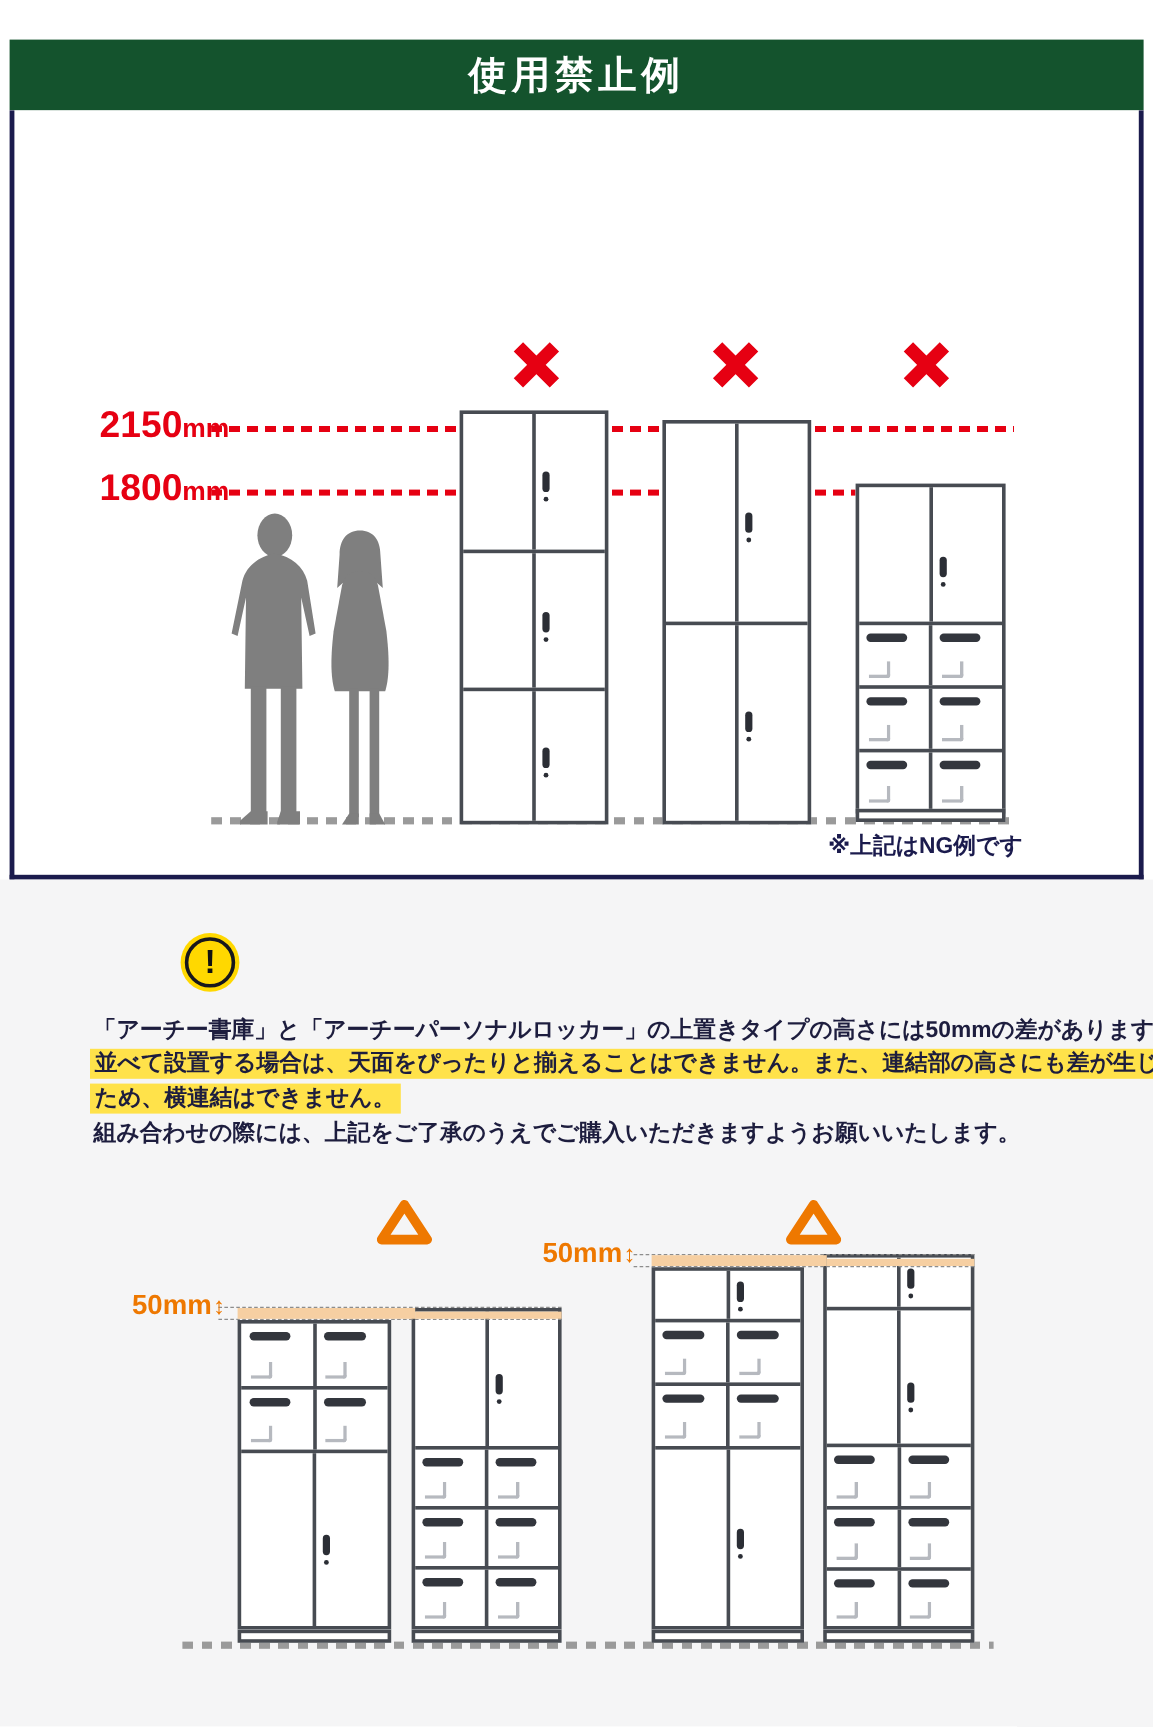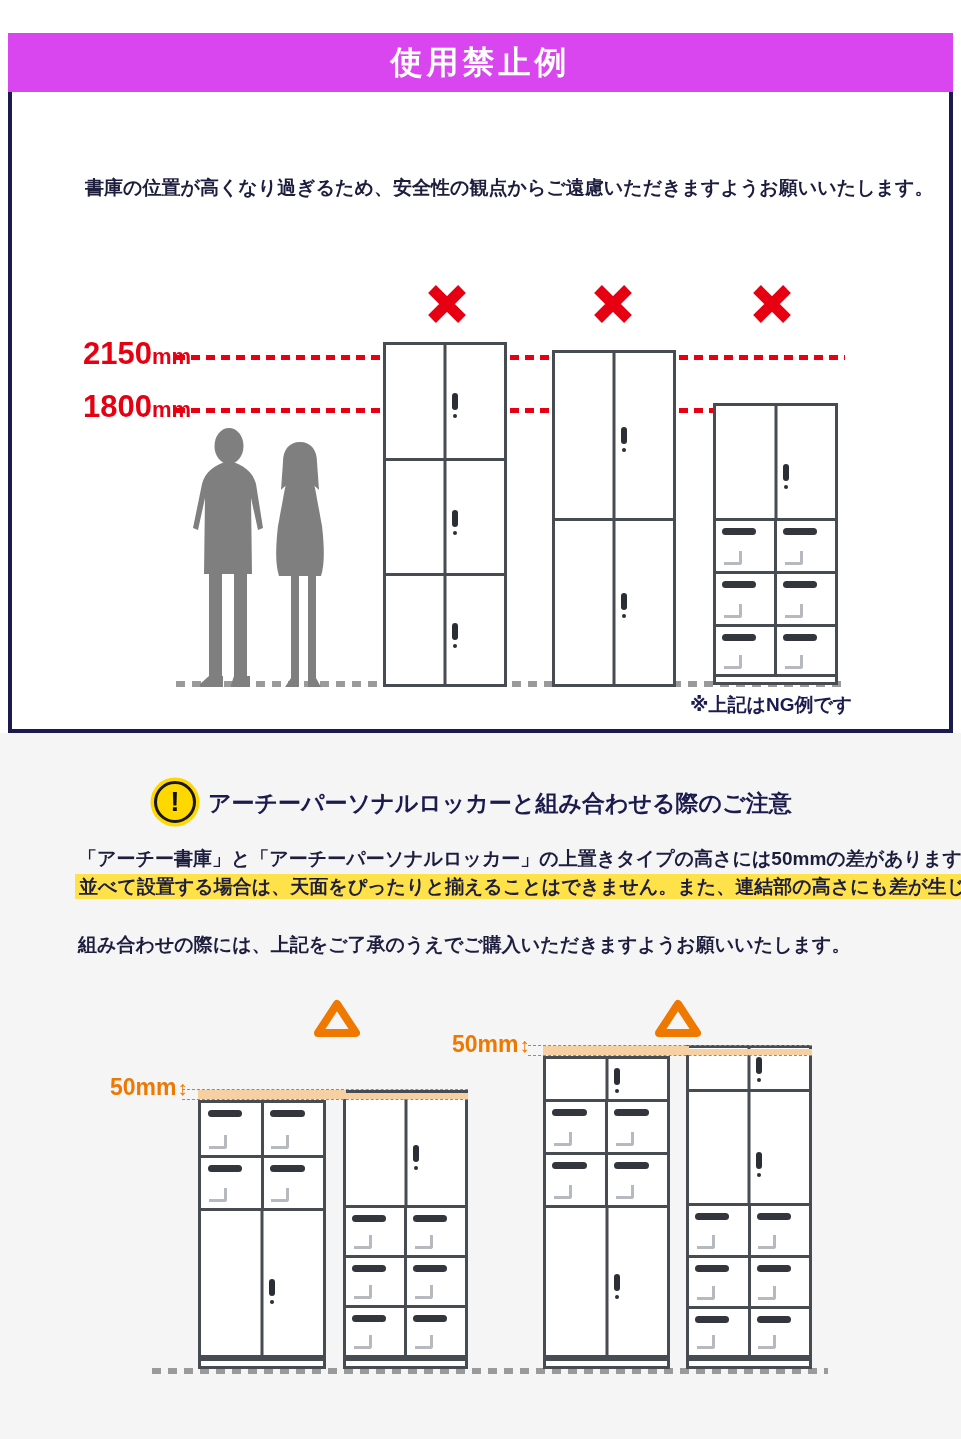--- a/index.html
+++ b/index.html
@@ -1,21 +1,21 @@
 <!DOCTYPE html>
 <html><head>
 <meta charset="utf-8">
 <style>
   html,body{margin:0;padding:0;background:#fff;}
   #page{position:relative;width:961px;height:1439px;background:#ffffff;overflow:hidden;
         font-family:"Liberation Sans","DejaVu Sans",sans-serif;color:#1d1d3e;}
   .abs{position:absolute;}
 
   
-  .hdr{left:8px;top:33px;width:945px;height:59px;background:#d946ef;display:flex;
+  .hdr{left:8px;top:33px;width:945px;height:59px;background:#14532d;display:flex;
        align-items:center;justify-content:center;color:#fff;font-size:32px;font-weight:bold;letter-spacing:4px;}
   .ngbox{left:8px;top:92px;width:945px;height:641px;border:4px solid #1b1b4d;border-top:none;
          box-sizing:border-box;background:#fff;}
   .graybg{left:0;top:733px;width:961px;height:706px;background:#f5f5f6;}
 
   
   .para{font-size:19px;line-height:28px;font-weight:600;color:#1d1d3e;white-space:nowrap;}
   .red{color:#e60012;}
   .hl{background:#ffe24a;padding:2px 4px;}
 
@@ -59,21 +59,20 @@
 </style>
 </head>
 <body>
 
 <div id="page">
 
   <div class="abs hdr">使用禁止例</div>
   <div class="abs ngbox"></div>
   <div class="abs graybg"></div>
 
-  <div class="abs para" style="left:85px;top:174px;">書庫の位置が高くなり過ぎるため、安全性の観点からご遠慮いただきますようお願いいたします。</div>
 
   <svg class="abs" style="left:424px;top:281px;z-index:1" width="46" height="46" viewBox="0 0 46 46">
       <path d="M8 8 L38 38 M38 8 L8 38" stroke="#e60012" stroke-width="11"></path>
     </svg>
   <svg class="abs" style="left:590px;top:281px;z-index:1" width="46" height="46" viewBox="0 0 46 46">
       <path d="M8 8 L38 38 M38 8 L8 38" stroke="#e60012" stroke-width="11"></path>
     </svg>
   <svg class="abs" style="left:749px;top:281px;z-index:1" width="46" height="46" viewBox="0 0 46 46">
       <path d="M8 8 L38 38 M38 8 L8 38" stroke="#e60012" stroke-width="11"></path>
     </svg>
@@ -148,26 +147,28 @@
         <div class="lcell"></div>
       </div>
     <div class="base" style="bottom:-10px;"></div>
   </div>
 
   <div class="abs" style="left:690px;top:692px;font-size:19px;font-weight:600;color:#1b1b4d;z-index:4;">※上記はNG例です</div>
 
   <div class="abs warnicon">
       <span>!</span>
     </div>
-  <div class="abs cauthead">アーチーパーソナルロッカーと組み合わせる際のご注意</div>
 
   <div class="abs para" style="left:78px;top:845px;font-weight:600;">「アーチー書庫」と「アーチーパーソナルロッカー」の上置きタイプの高さには50mmの差があります。</div>
   <div class="abs para" style="left:75px;top:873px;">
     <span class="hl">並べて設置する場合は、天面をぴったりと揃えることはできません。また、連結部の高さにも差が生じる</span>
   </div>
+  <div class="abs para" style="left:75px;top:902px;">
+    <span class="hl">ため、横連結はできません。</span>
+  </div>
   <div class="abs para" style="left:78px;top:931px;">組み合わせの際には、上記をご了承のうえでご購入いただきますようお願いいたします。</div>
 
   <svg class="abs" style="left:314px;top:998px;z-index:1" width="46" height="40" viewBox="0 0 46 40">
       <polygon points="23,6 42,35 4,35" fill="none" stroke="#ee7800" stroke-width="8" stroke-linejoin="round"></polygon>
     </svg>
   <svg class="abs" style="left:655px;top:998px;z-index:1" width="46" height="40" viewBox="0 0 46 40">
       <polygon points="23,6 42,35 4,35" fill="none" stroke="#ee7800" stroke-width="8" stroke-linejoin="round"></polygon>
     </svg>
 
   <div class="abs glabel" style="left:110px;top:1074px;">

